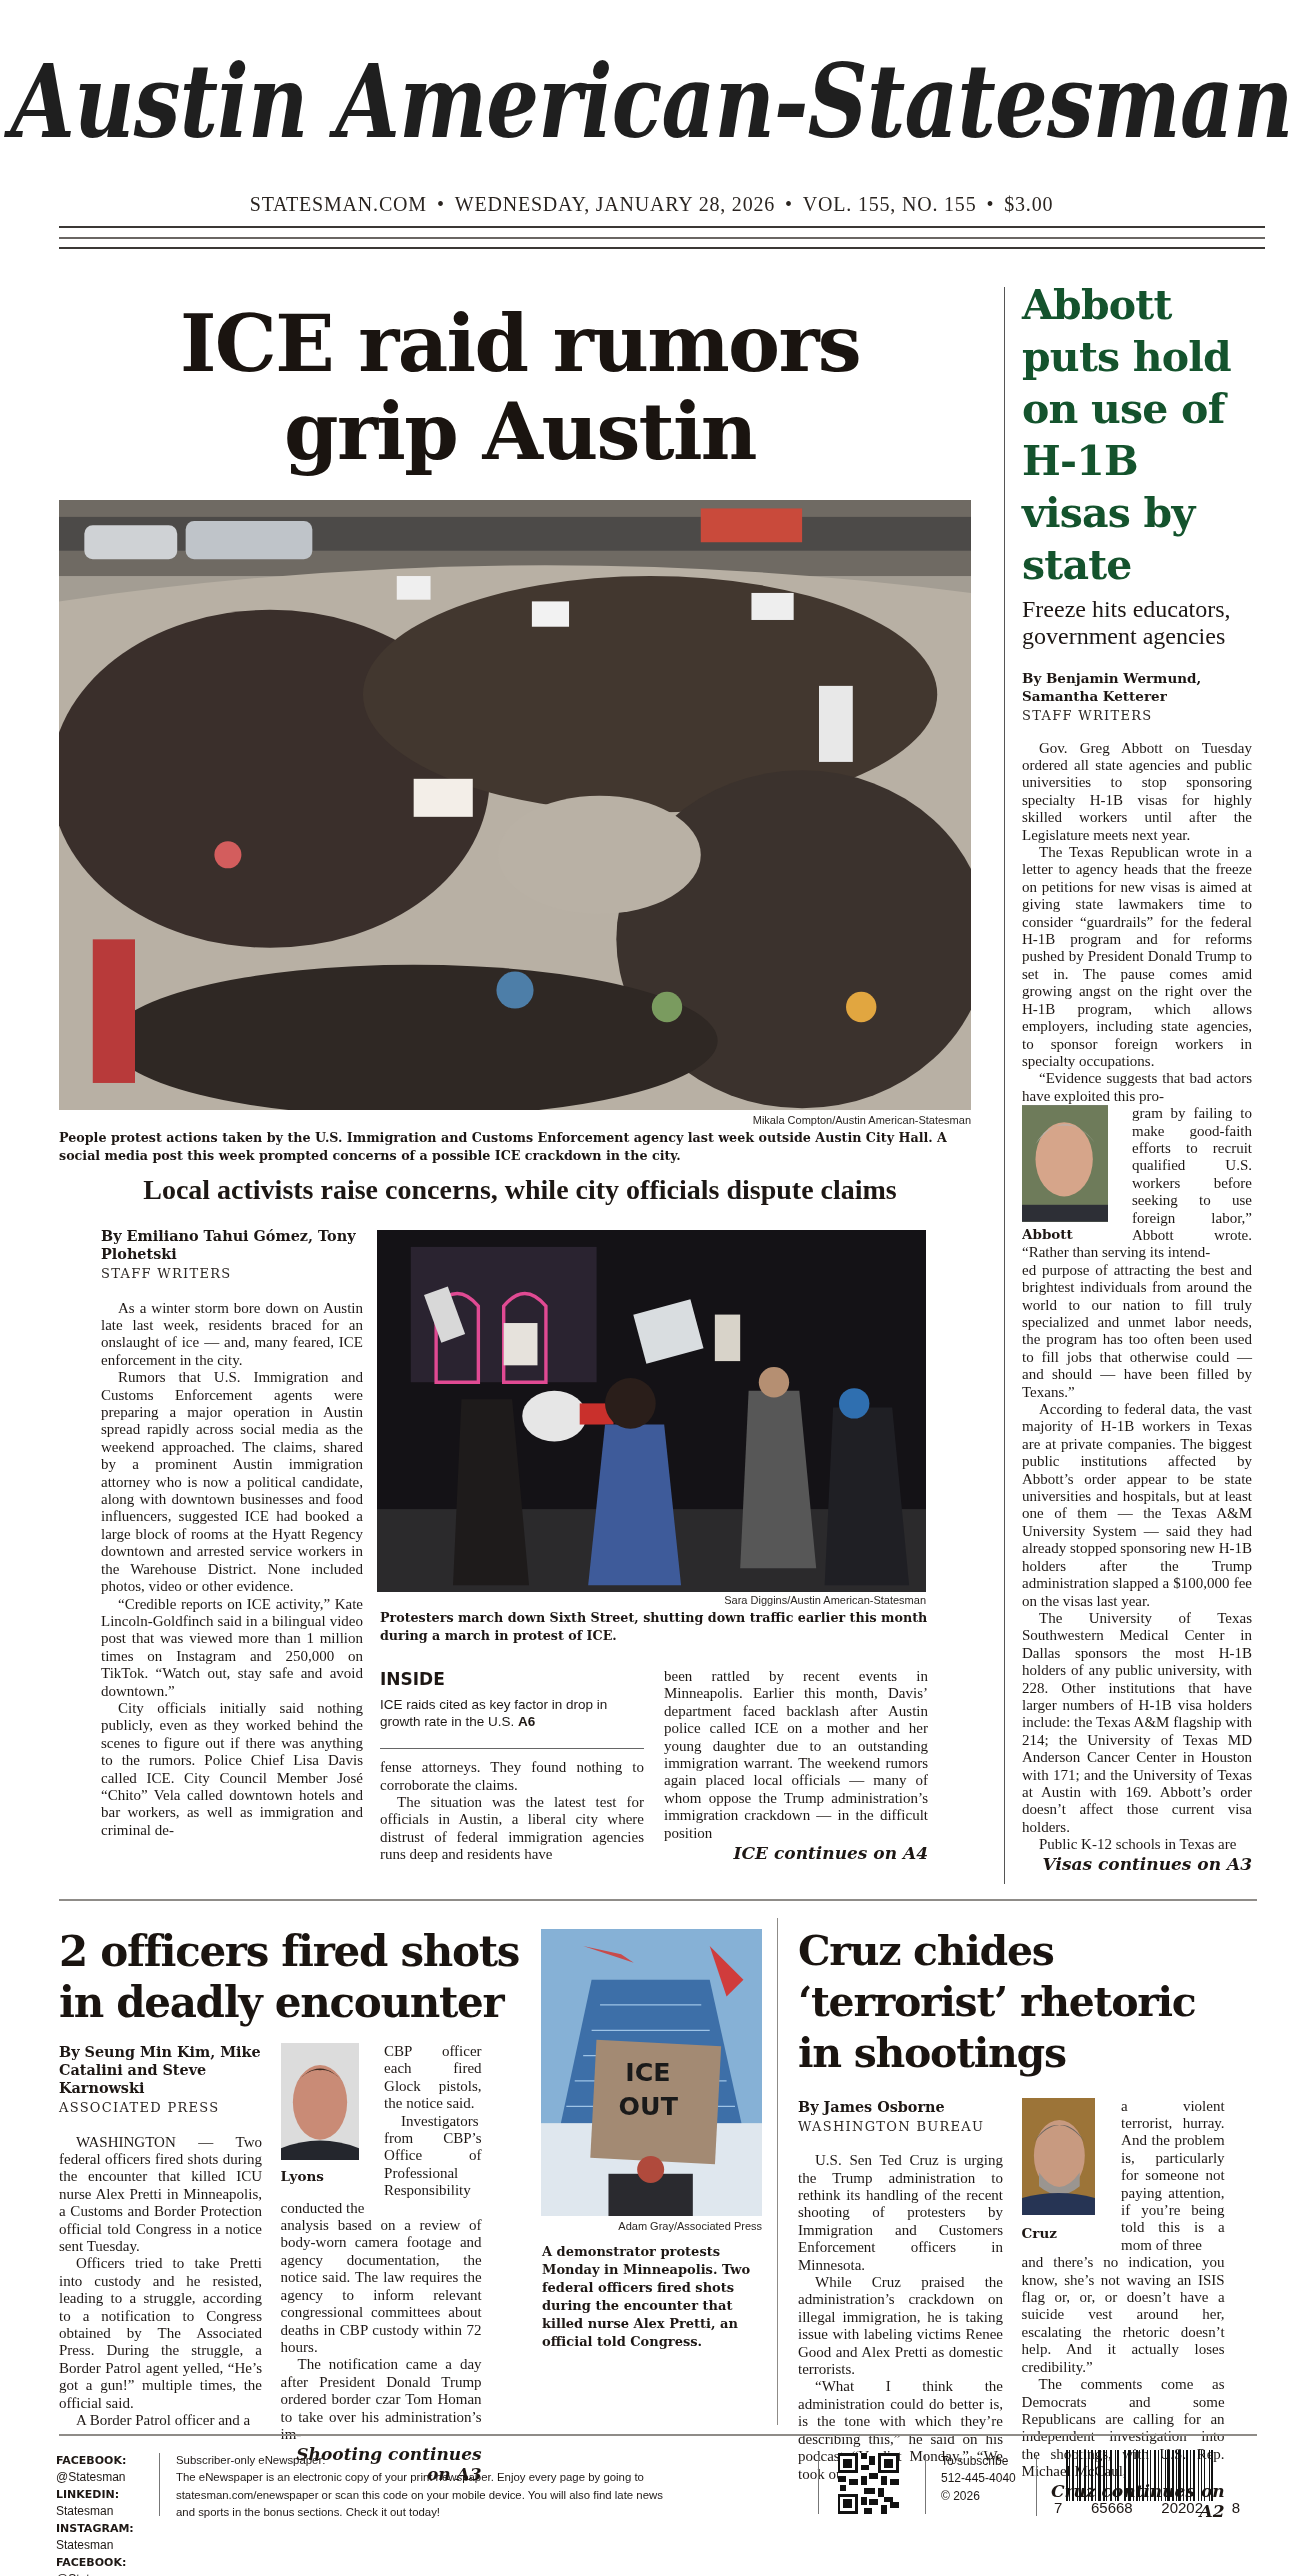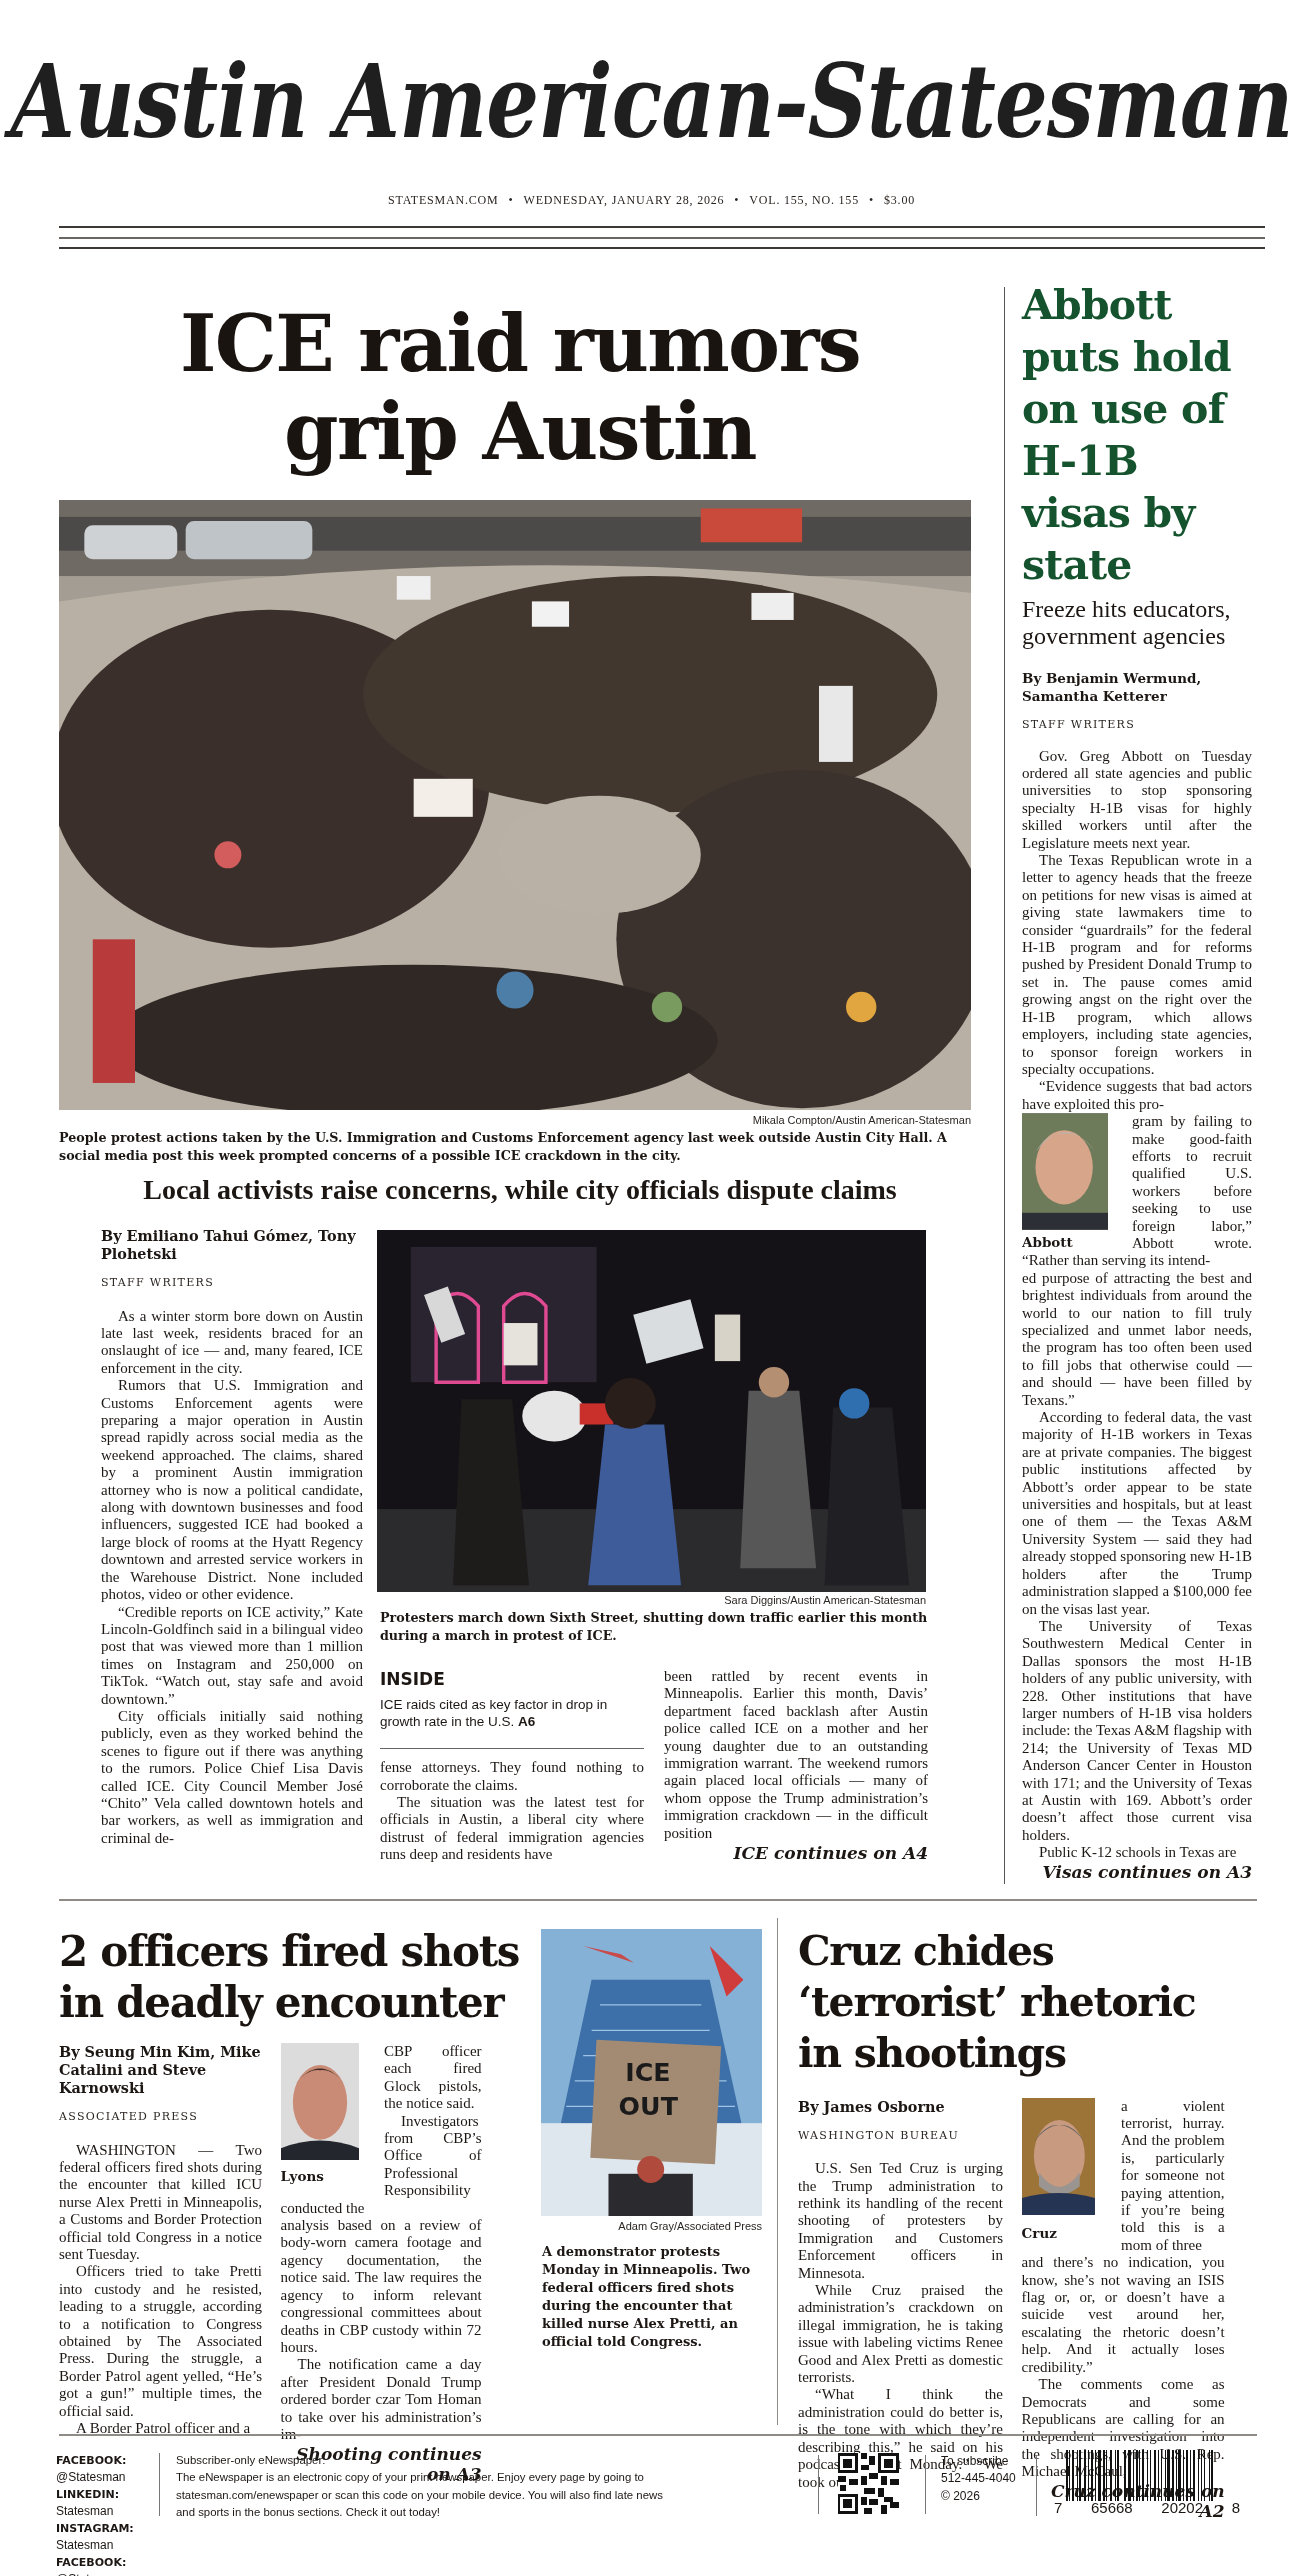--- a/index.html
+++ b/index.html
@@ -12,21 +12,21 @@
 
   
   #masthead-title {
     left: 0; width: 1303px; top: 52px; text-align: center;
     font-family: "DejaVu Serif", serif; font-weight: bold; font-style: italic;
     font-size: 83px; letter-spacing: -0.8px; color: #1f1f1f; line-height: 1;
     transform: scaleY(1.22); transform-origin: top center;
   }
   #dateline {
     left: 0; width: 1303px; top: 193px; text-align: center;
-    font-family: "Liberation Serif", serif; font-size: 12px; letter-spacing: 0.8px; color: #2a2420;
+    font-family: "Liberation Serif", serif; font-size: 20px; letter-spacing: 0.8px; color: #2a2420;
   }
   #dateline .dot { margin: 0 10px; }
   .rule { left: 59px; width: 1206px; height: 1.7px; background: #3b3835; }
 
   
   #main-headline {
     left: 51px; width: 938px; top: 300px; text-align: center;
     font-family: "DejaVu Serif", serif; font-weight: bold;
     font-size: 78px; line-height: 88px; letter-spacing: -1.7px; color: #1a1410;
   }
@@ -35,21 +35,21 @@
   .photo svg { display: block; width: 100%; height: 100%; }
   .credit { font-family: "Liberation Sans", sans-serif; font-size: 11px; color: #2b2623; text-align: right; }
   .cutline { font-family: "DejaVu Serif", serif; font-weight: bold; font-size: 12.7px; line-height: 18px; color: #1d1714; }
 
   #subhead {
     left: 51px; width: 938px; top: 1174px; text-align: center;
     font-family: "Liberation Serif", serif; font-size: 28px; color: #1d1714;
   }
 
   .byline { font-family: "DejaVu Serif", serif; font-weight: bold; font-size: 14.4px; line-height: 18px; }
-  .byline-role { font-family: "DejaVu Serif", serif; font-size: 11px; letter-spacing: 1.3px; color: #2c2622; margin-top: 13px; }
+  .byline-role { font-family: "DejaVu Serif", serif; font-size: 13px; letter-spacing: 1.3px; color: #2c2622; margin-top: 3px; }
 
   .body-text {
     font-family: "Liberation Serif", serif; font-size: 15px; line-height: 17.4px;
     text-align: justify; hyphens: auto; color: #1d1714;
   }
   .body-text p { text-indent: 17px; }
   .jump { font-family: "DejaVu Serif", serif; font-weight: bold; font-style: italic; font-size: 17px; text-align: right; margin-top: 0.8px; }
 
   .inside-label { font-family: "DejaVu Sans", sans-serif; font-weight: bold; font-size: 17px; }
   .inside-text { font-family: "Liberation Sans", sans-serif; font-size: 13.5px; line-height: 17px; margin-top: 6.8px; }

